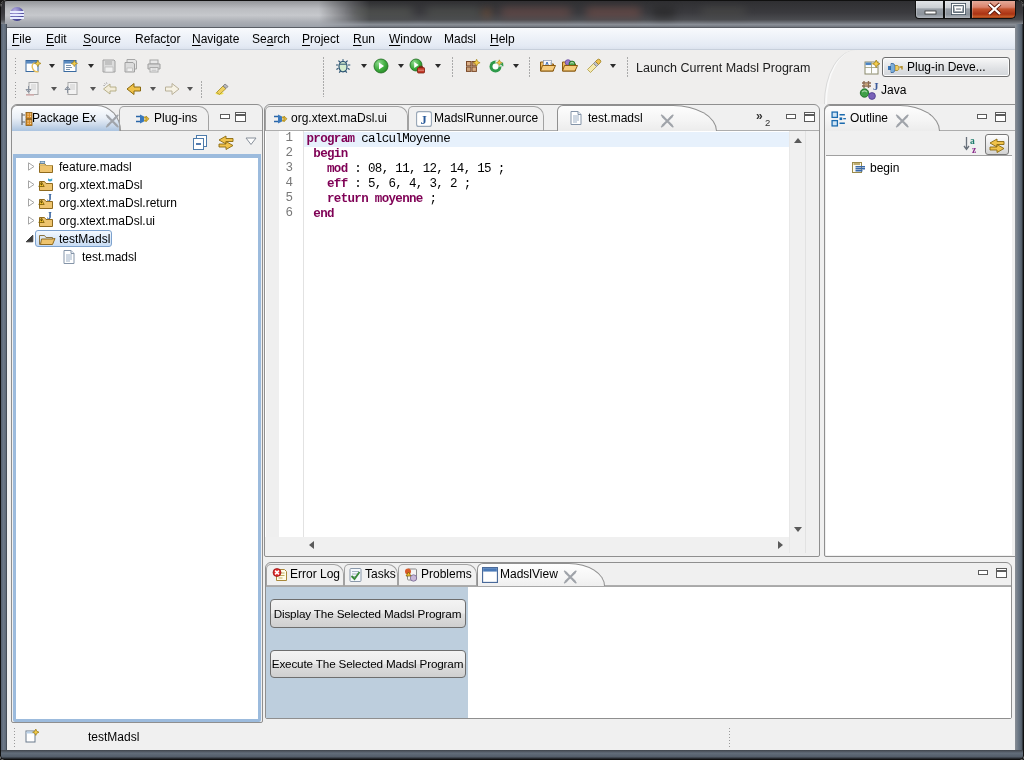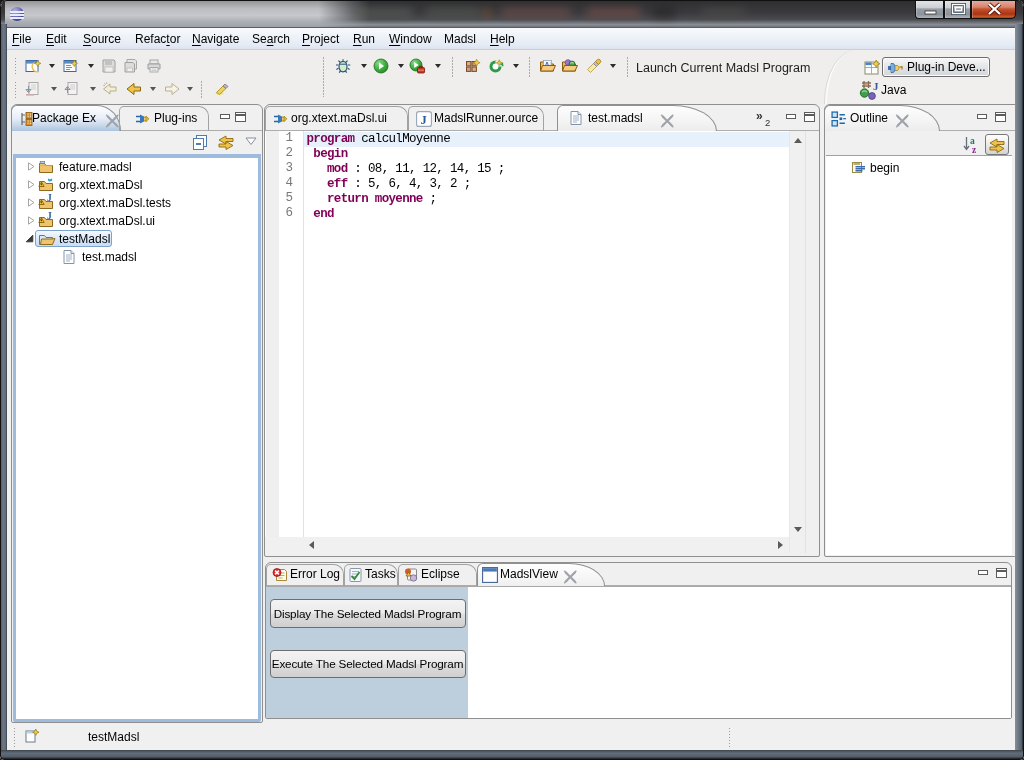--- a/index.html
+++ b/index.html
@@ -28,21 +28,21 @@
 #menubar span{position:absolute;top:4px;white-space:nowrap}
 
 #toolbar{left:7px;top:50px;width:1010px;height:54px;background:#efeeed;z-index:5}
 #persp-curve{left:818px;top:0;width:192px;height:54px;background:#f0efee;border-left:2px solid #fafafa;border-radius:32px 0 0 0/ 53px 0 0 0;box-shadow:-1px 0 0 #d8d8d8}
 .grip{position:absolute;width:3px;background-image:radial-gradient(circle at 1.5px 1.5px,#9a9a9a 18%,rgba(180,180,180,0) 40%);background-size:3px 3px}
 .tsep{position:absolute;width:1px;background-image:linear-gradient(#aaa 55%,rgba(170,170,170,0) 0);background-size:1px 3px}
 .dd{position:absolute;width:0;height:0;border-left:3.5px solid transparent;border-right:3.5px solid transparent;border-top:4px solid #2b2b2b}
 .ticon{position:absolute;width:16px;height:16px}
 #launch-text{left:629px;top:11px;font-size:12.5px;color:#1c1c1c}
 
-#persp-btn{left:875px;top:7px;width:108px;height:20px;border:1px solid #6e6e6e;border-radius:3px;background:linear-gradient(#f8f8f8,#dfe1e4 60%,#d3d6da);box-shadow:inset 0 0 0 1px #fcfcfc}
+#persp-btn{left:875px;top:7px;width:128px;height:20px;border:1px solid #6e6e6e;border-radius:3px;background:linear-gradient(#f8f8f8,#dfe1e4 60%,#d3d6da);box-shadow:inset 0 0 0 1px #fcfcfc}
 #persp-btn span{position:absolute;left:24px;top:2px;white-space:nowrap}
 #java-text{left:874px;top:33px}
 
 .part{position:absolute;background:#f0f0f0;border:1px solid #8f8f8f;border-radius:6px 6px 2px 2px}
 .tabline{position:absolute;left:0;right:0;top:25px;height:1px;background:#adadad}
 .minmax{position:absolute;top:7px;width:40px;height:12px}
 .mm-min{position:absolute;left:0;top:2px;width:10px;height:5px;border:1px solid #5c5c5c;background:#fff}
 .mm-max{position:absolute;left:18px;top:0;width:11px;height:10px;border:1px solid #5c5c5c;background:#fff}
 .mm-max:before{content:"";position:absolute;left:0;top:1px;width:9px;height:2px;background:#5c5c5c}
 
@@ -368,21 +368,21 @@
       <div class="tree-row" style="top:89px">
           <svg class="tw" style="left:15px" width="9" height="9" viewBox="0 0 9 9">
             <path d="M1.5 0.8 L7 4.5 L1.5 8.2 Z" fill="#fefefe" stroke="#a6a6a6" stroke-width="1"></path>
           </svg>
           <svg class="abs" style="left:26px;top:1px" width="16" height="16" viewBox="0 0 16 16">
             <path d="M1.5 4.5h5l1.5 2h6.5v7h-13z" fill="#eec46e" stroke="#8f6a1e"></path>
             <text x="9" y="6" font-size="9.5" font-weight="bold" fill="#2a5a9a" font-family="Liberation Serif">J</text>
             <path d="M0.8 9.5l2.7-4.5 2.7 4.5z" fill="#f2c433" stroke="#7a5a00" stroke-width="0.8"></path>
             <path d="M3.5 6.4v1.7M3.5 8.8v0.4" stroke="#4a3a00" stroke-width="0.9"></path>
           </svg>
-          <div class="tlabel" style="left:47px">org.xtext.maDsl.tests</div>
+          <div class="tlabel" style="left:47px">org.xtext.maDsl.return</div>
         </div>
       <div class="tree-row" style="top:107px">
           <svg class="tw" style="left:15px" width="9" height="9" viewBox="0 0 9 9">
             <path d="M1.5 0.8 L7 4.5 L1.5 8.2 Z" fill="#fefefe" stroke="#a6a6a6" stroke-width="1"></path>
           </svg>
           <svg class="abs" style="left:26px;top:1px" width="16" height="16" viewBox="0 0 16 16">
             <path d="M1.5 4.5h5l1.5 2h6.5v7h-13z" fill="#eec46e" stroke="#8f6a1e"></path>
             <text x="9" y="6" font-size="9.5" font-weight="bold" fill="#2a5a9a" font-family="Liberation Serif">J</text>
             <path d="M0.8 9.5l2.7-4.5 2.7 4.5z" fill="#f2c433" stroke="#7a5a00" stroke-width="0.8"></path>
             <path d="M3.5 6.4v1.7M3.5 8.8v0.4" stroke="#4a3a00" stroke-width="0.9"></path>
@@ -532,21 +532,21 @@
           <path d="M4 9l3 3 5-7" stroke="#3a8a3a" stroke-width="1.8" fill="none"></path>
         </svg>
       <div class="tabtxt" style="left:99px;top:4px">Tasks</div>
       <div class="itab-r" style="left:132px;width:79px;top:1px;height:22px"></div>
       <svg class="tabico" style="left:137px;top:4px" width="15" height="16" viewBox="0 0 15 16">
           <rect x="4" y="2" width="9" height="11" rx="1" fill="#f4f4f4" stroke="#8a8a8a"></rect>
           <circle cx="4.5" cy="4.5" r="3" fill="#d85a2a"></circle>
           <circle cx="10" cy="11" r="3.2" fill="#c8b8d8" stroke="#6a5a8a" stroke-width="0.7"></circle>
           <path d="M2.5 9l2.5-4 2.5 4z" fill="#f0c030" stroke="#7a5a00" stroke-width="0.7"></path>
         </svg>
-      <div class="tabtxt" style="left:155px;top:4px">Eclipse</div>
+      <div class="tabtxt" style="left:155px;top:4px">Problems</div>
       <div class="atab" style="left:211px;width:128px;top:0;height:23px;background:linear-gradient(#fefefe,#f6f6f6 60%,#efefef);border-radius:6px 36px 0 0 / 6px 23px 0 0"></div>
       <svg class="tabico" style="left:216px;top:4px" width="14" height="14" viewBox="0 0 14 14">
           <rect x="0.5" y="0.5" width="13" height="13" fill="#fff" stroke="#4a6a9a"></rect>
           <path d="M1 1h12v3H1z" fill="#4a7ab8"></path>
         </svg>
       <div class="tabtxt" style="left:234px;top:4px">MadslView</div>
       <svg class="tabico" style="left:297px;top:6px" width="11" height="11" viewBox="0 0 11 11">
           <path d="M1.5 2 L8.5 9 M8.5 2 L1.5 9" stroke="#a0a4aa" stroke-width="1.5" fill="none"></path>
           <path d="M0.8 1.2 L3.2 3.4 M9.2 1.2 L6.8 3.4 M0.8 9.8 L3.2 7.6 M9.2 9.8 L6.8 7.6" stroke="#a0a4aa" stroke-width="1" fill="none"></path>
         </svg>

